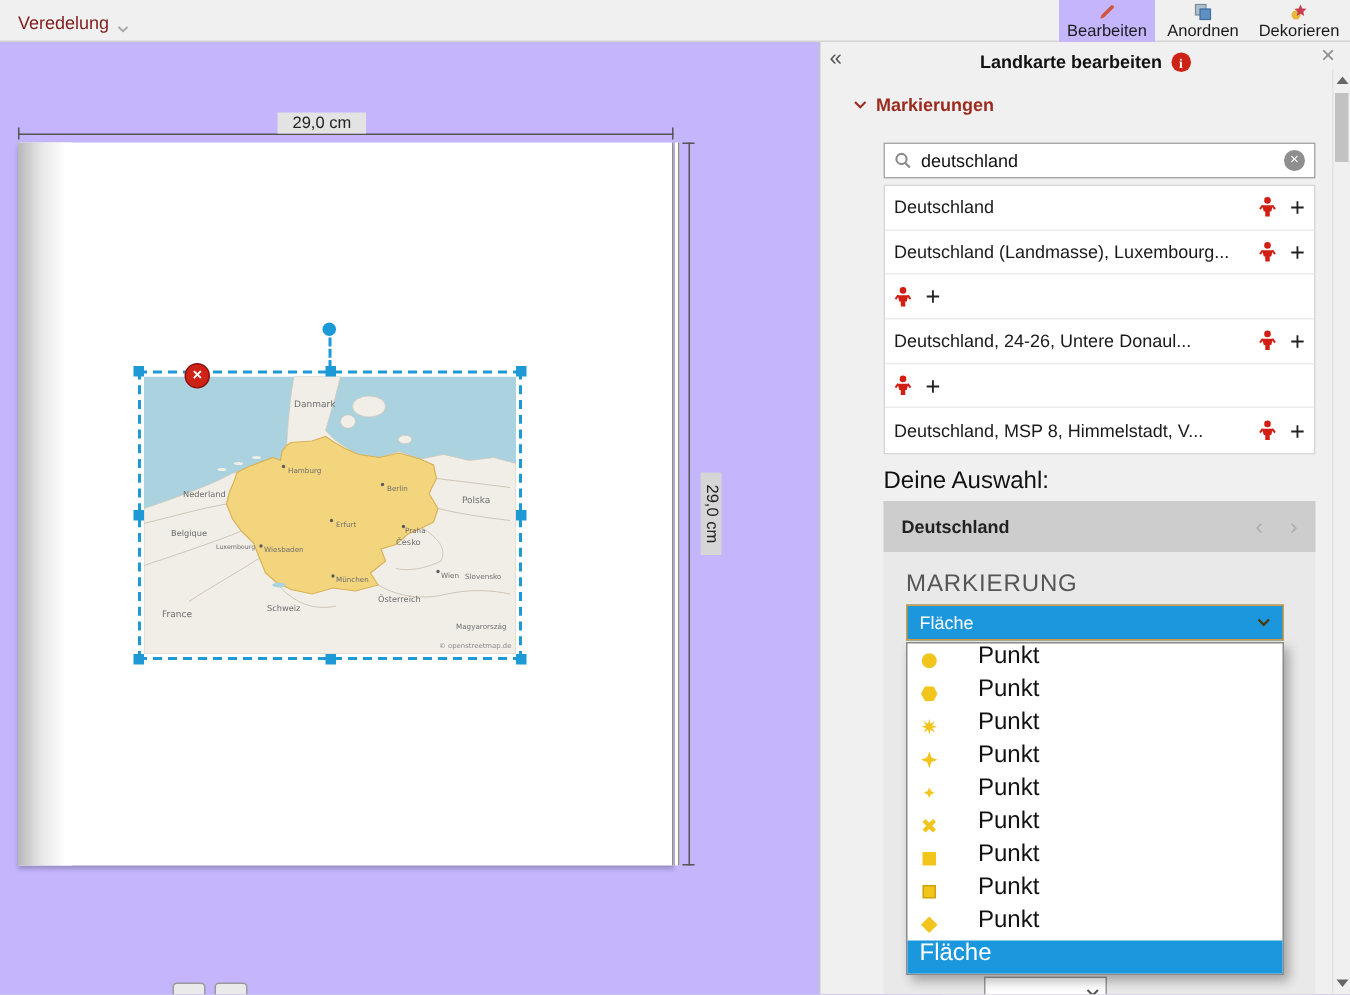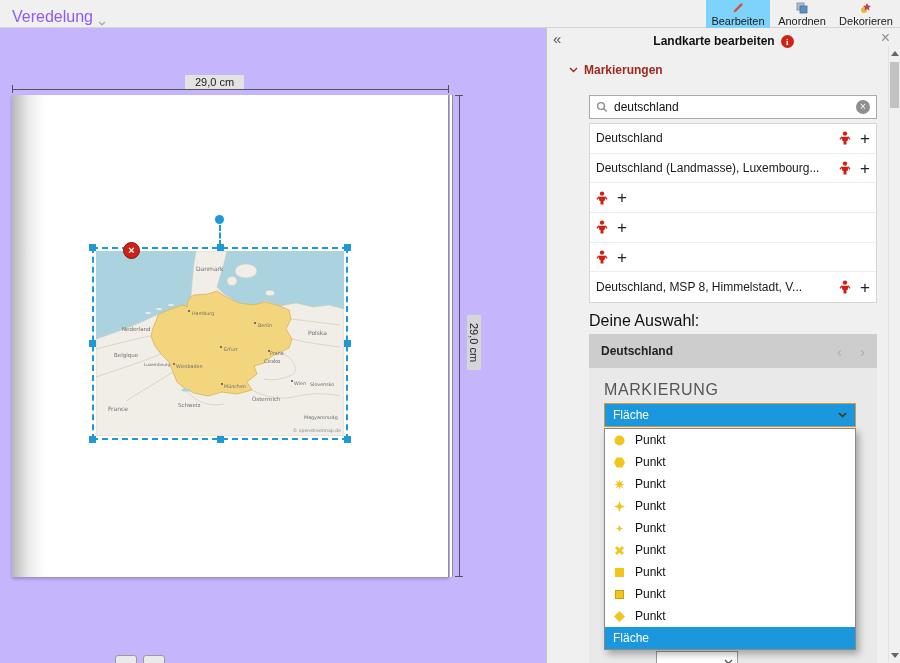--- a/index.html
+++ b/index.html
@@ -2,24 +2,24 @@
 <html><head>
 <meta charset="utf-8">
 <style>
   *{margin:0;padding:0;box-sizing:border-box}
   html,body{width:900px;height:663px;overflow:hidden}
   body{font-family:"Liberation Sans",sans-serif;background:#d6d6d6;position:relative}
   .app{position:absolute;inset:0;width:900px;height:663px}
 
   
   .topbar{position:absolute;top:0;left:0;width:900px;height:28px;background:#f0f0f0;border-bottom:1px solid #d4d4d4;z-index:30}
-  .veredelung{position:absolute;left:12px;top:8px;font-size:16px;color:#8b5cf6;display:flex;align-items:flex-end;gap:5px}
+  .veredelung{position:absolute;left:12px;top:8px;font-size:12px;color:#7f1d1d;display:flex;align-items:flex-end;gap:5px}
   .tabs{position:absolute;right:2px;top:0;height:28px;display:flex}
   .tab{width:64px;height:28px;display:flex;flex-direction:column;align-items:center;justify-content:center;gap:1px;font-size:11px;color:#1a1a1a;cursor:default}
-  .tab.active{background:#7dd3fc}
+  .tab.active{background:#c4b5fd}
 
   
   .canvas{position:absolute;top:28px;left:0;width:628px;height:635px;background:#c4b5fd;overflow:hidden}
   .page{position:absolute;left:12px;top:67px;width:437px;height:482px;background:#fff;border-right:1px solid #8f8f8f;box-shadow:0 2px 3px rgba(0,0,0,.22)}
   .page-curve{position:absolute;left:0;top:0;width:36px;height:100%;background:linear-gradient(90deg,#b8b8b8 0%,#e9e9e9 45%,#ffffff 90%)}
   .page-stack{position:absolute;left:450px;top:67px;width:3px;height:482px;background:#fff;border-right:1px solid #8f8f8f}
 
   .dim-h-line{position:absolute;left:12px;top:61px;width:437px;height:1px;background:#555}
   .tick-v{position:absolute;width:1px;height:8px;background:#555}
   .tick-h{position:absolute;width:8px;height:1px;background:#555}
@@ -55,21 +55,21 @@
   .plus{flex:0 0 auto;font-size:17px;color:#222;margin-left:9px;line-height:1}
   .auswahl-label{position:absolute;left:42px;top:284px;font-size:16px;color:#111}
   .sel-card{position:absolute;left:42px;top:306px;width:288px;height:329px;background:#e9e9e9}
   .sel-bar{position:absolute;left:42px;top:306px;width:288px;height:34px;background:#cdcdcd;display:flex;align-items:center;padding:0 12px}
   .sel-name{flex:1;font-size:12px;font-weight:bold;color:#222}
   .sel-arrows{display:flex;gap:18px;color:#ababab;font-size:15px}
   .mark-label{position:absolute;left:57px;top:353px;font-size:16px;color:#555;letter-spacing:.6px}
   .select{position:absolute;left:57px;top:375px;width:252px;height:24px;background:#1b97dd;border:1px solid #d79b3c;display:flex;align-items:center;padding:0 8px;color:#fff;font-size:12px}
   .select .chev{margin-left:auto;display:flex}
   .droplist{position:absolute;left:57px;top:400px;width:252px;background:#fff;border:1px solid #8a8a8a;box-shadow:3px 4px 7px rgba(0,0,0,.3);z-index:20}
-  .opt{height:22px;display:flex;align-items:center;gap:9px;padding:0 8px;font-size:12px;color:#111}
+  .opt{height:22px;display:flex;gap:26px;padding:0 8px;font-size:16px;color:#111}
   .opt .oicon{display:flex;align-items:center}
   .opt.selected{background:#1b97dd;color:#fff}
   .mini-select{position:absolute;left:109px;top:623px;width:82px;height:22px;background:#fff;border:1px solid #999;display:flex;align-items:center;justify-content:flex-end;padding:0 4px}
 
   
   .vscroll{position:absolute;right:0;top:18px;width:12px;height:617px;background:#f0f0f0;border-left:1px solid #e2e2e2}
   .varrow{position:absolute;left:2px;width:0;height:0;border-left:4px solid transparent;border-right:4px solid transparent}
   .varrow.up{top:5px;border-bottom:5px solid #666}
   .varrow.down{bottom:5px;border-top:5px solid #666}
   .vthumb{position:absolute;left:1px;top:16px;width:9px;height:46px;background:#c2c2c2}
@@ -236,20 +236,21 @@
           <span class="pin">
             <svg width="12" height="14" viewBox="0 0 12 14">
               <circle cx="6" cy="2.6" r="2.2" fill="#d21f14"></circle>
               <path d="M2.4 5.8 h7.2 l-1.1 4.2 h-1 v3.4 h-3 V10 h-1 z" fill="#d21f14"></path>
               <path d="M1 8.4 L2.8 5.9 M11 8.4 L9.2 5.9" stroke="#d21f14" stroke-width="1.3"></path>
             </svg>
           </span>
           <span class="plus">+</span>
         </div>
         <div class="result-row">
+          <span class="rtext">Deutschland, 24-26, Untere Donaul...</span>
           <span class="pin">
             <svg width="12" height="14" viewBox="0 0 12 14">
               <circle cx="6" cy="2.6" r="2.2" fill="#d21f14"></circle>
               <path d="M2.4 5.8 h7.2 l-1.1 4.2 h-1 v3.4 h-3 V10 h-1 z" fill="#d21f14"></path>
               <path d="M1 8.4 L2.8 5.9 M11 8.4 L9.2 5.9" stroke="#d21f14" stroke-width="1.3"></path>
             </svg>
           </span>
           <span class="plus">+</span>
         </div>
         <div class="result-row">

